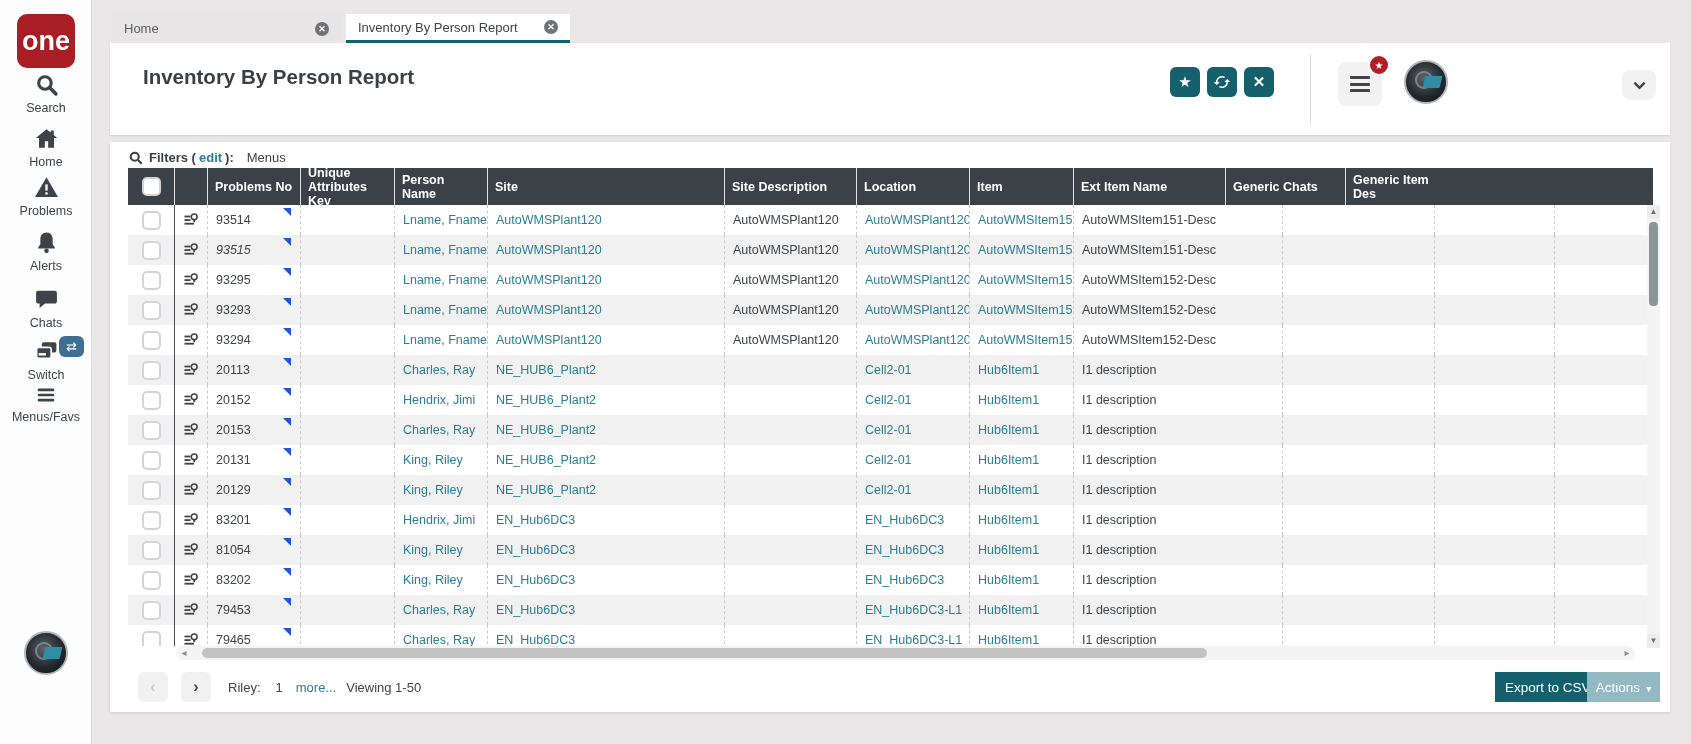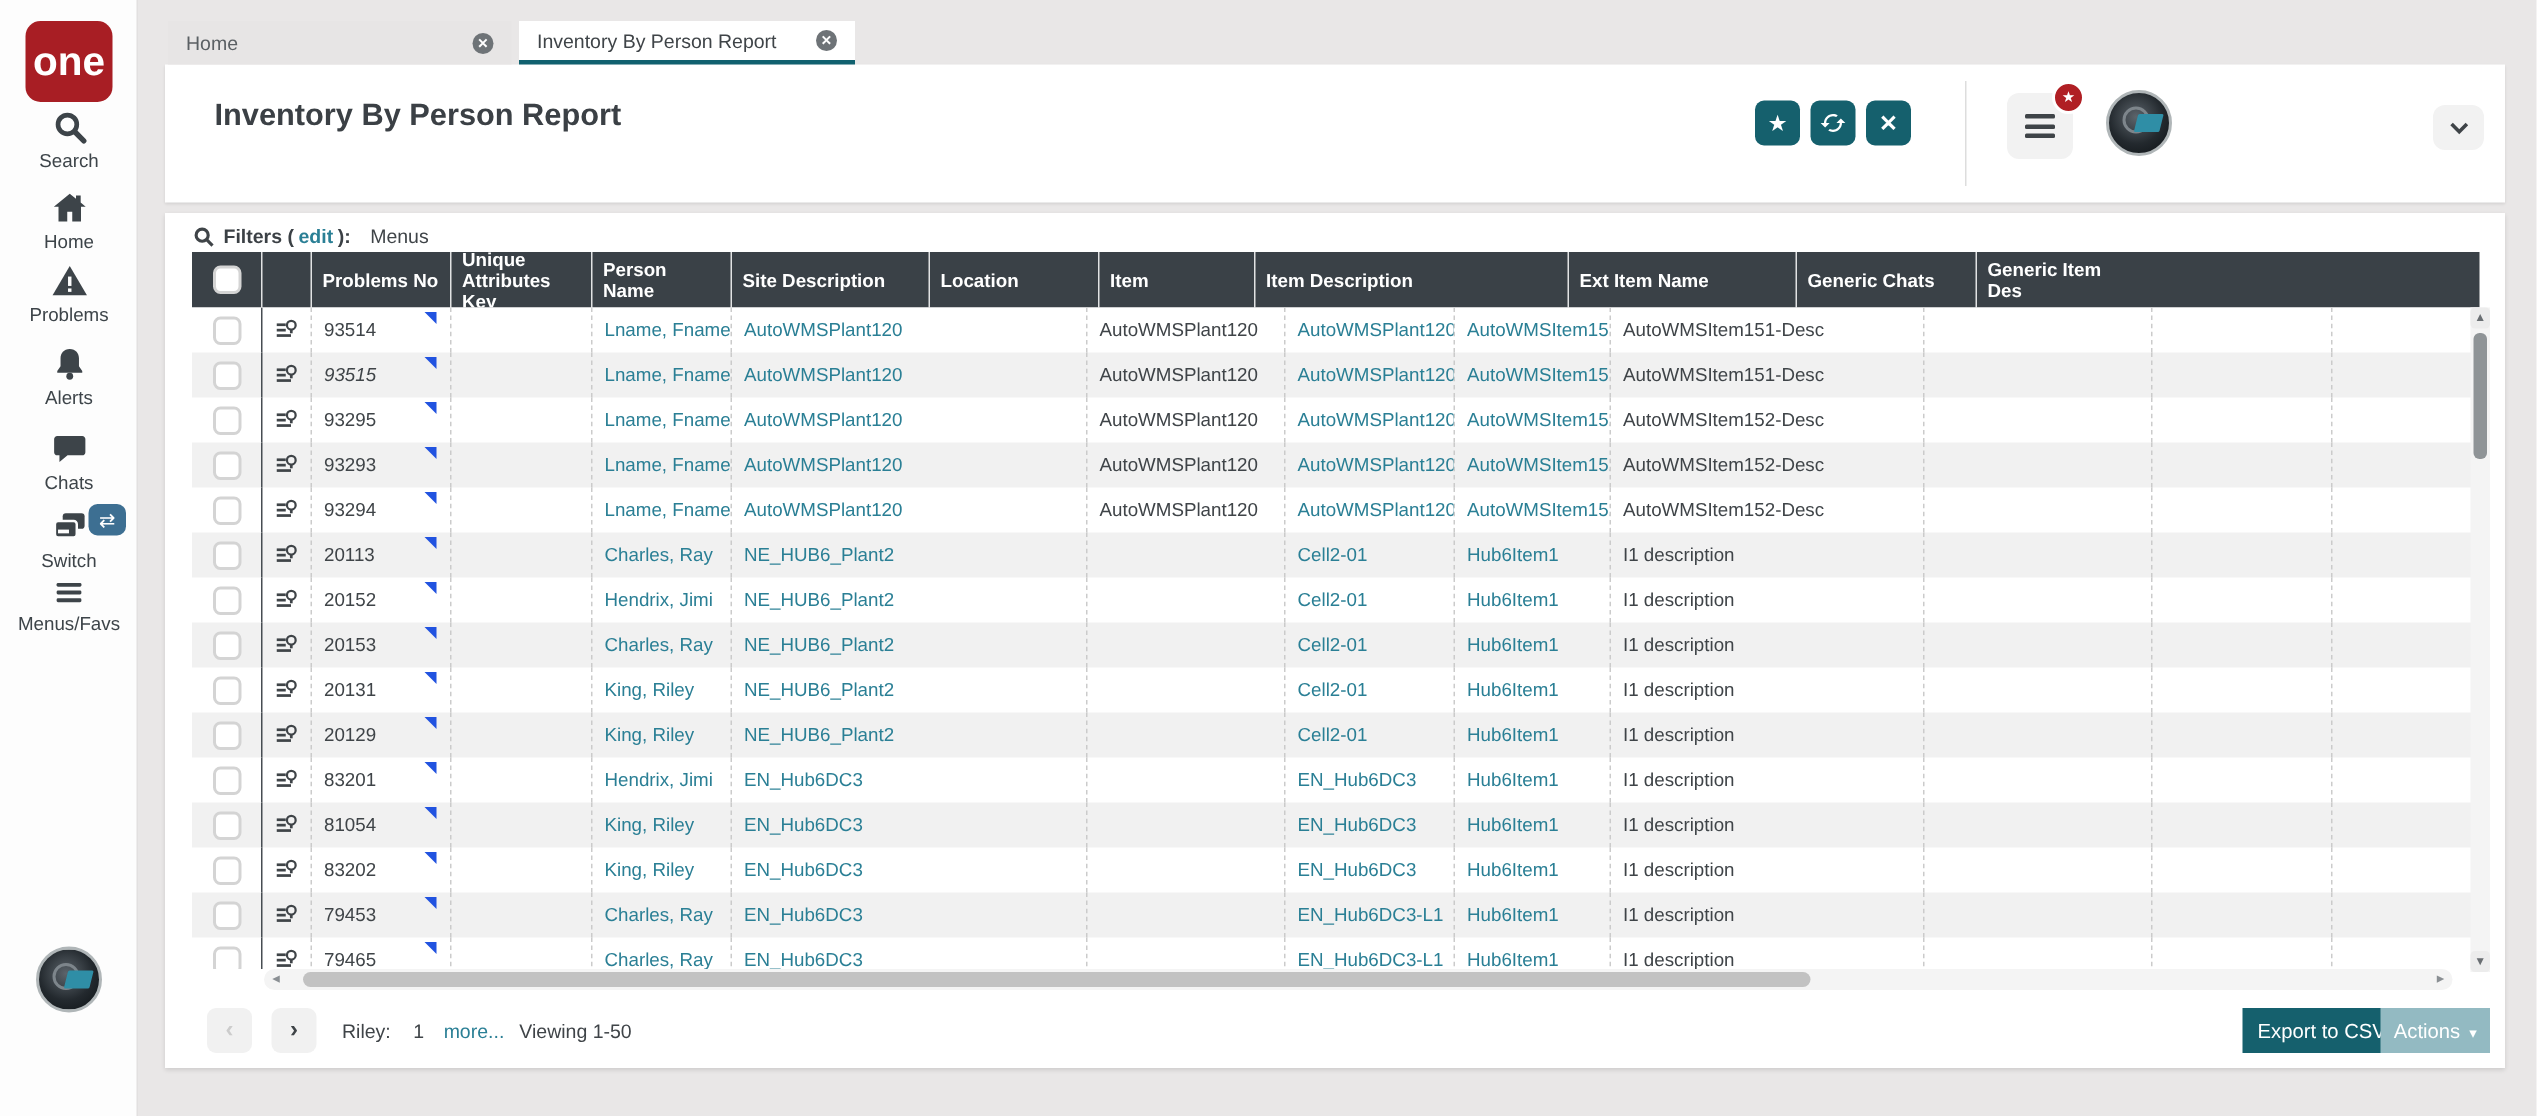--- a/index.html
+++ b/index.html
@@ -253,24 +253,24 @@
 
   <div class="grid">
     <div class="grid-head" id="grid-head">
         <div class="gh-cell gh-sel" style="width: 47px;">
           <span class="cb"></span>
         </div>
         <div class="gh-cell" style="width: 33px;"></div>
         <div class="gh-cell" style="width: 93px;">Problems No</div>
         <div class="gh-cell" style="width: 94px;">Unique Attributes Key</div>
         <div class="gh-cell" style="width: 93px;">Person Name</div>
+        <div class="gh-cell" style="width: 237px;">Site</div>
         <div class="gh-cell" style="width: 132px;">Site Description</div>
         <div class="gh-cell" style="width: 113px;">Location</div>
         <div class="gh-cell" style="width: 104px;">Item</div>
-        <div class="gh-cell" style="width: 209px;">Item Description</div>
         <div class="gh-cell" style="width: 152px;">Ext Item Name</div>
         <div class="gh-cell" style="width: 120px;">Generic Chats</div>
         <div class="gh-cell" style="width: 98px;">Generic Item Des</div>
       </div>
     <div class="grid-body" id="grid-body">
         <div class="g-row">
           <div class="gb-cell gb-sel" style="width: 47px;">
             <span class="cb"></span>
           </div>
           <div class="gb-cell gb-detail" style="width: 33px;">

